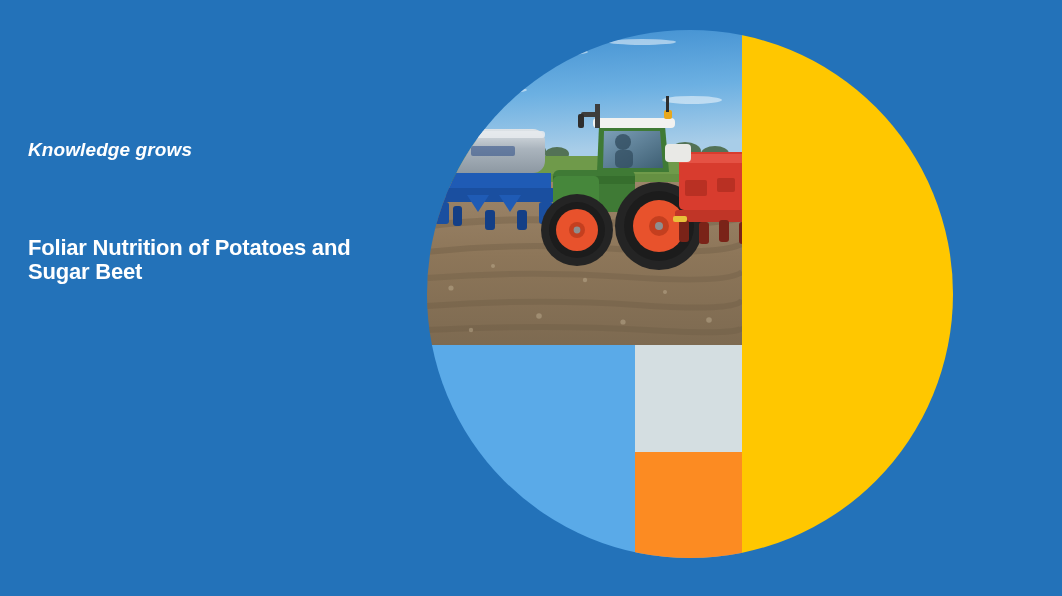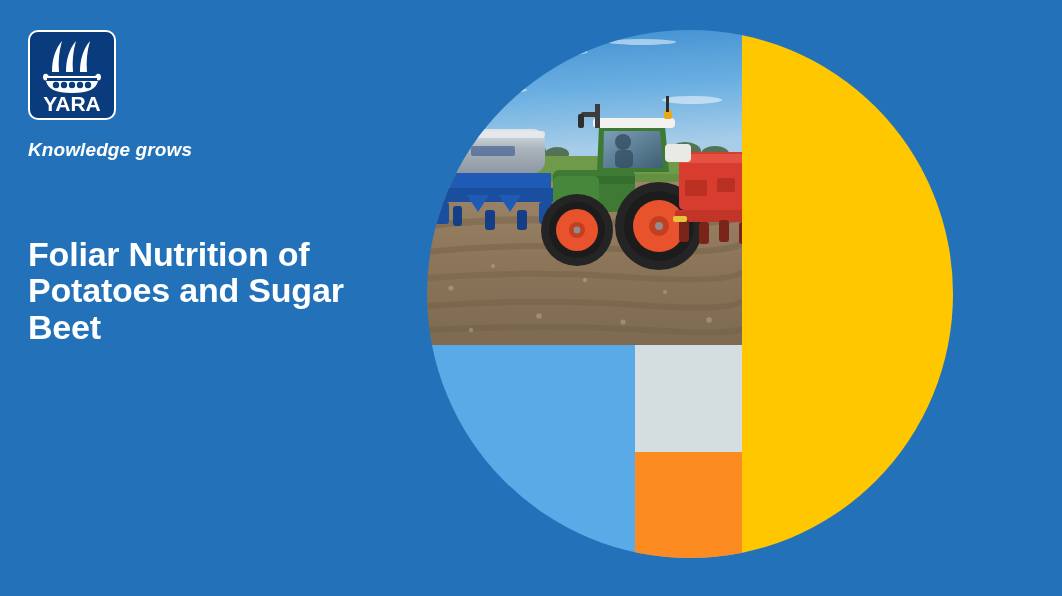--- a/index.html
+++ b/index.html
@@ -54,21 +54,21 @@
     font-style: italic;
   }
 
   
   #slide-title {
     position: absolute;
     left: 28px;
     top: 236px;
     width: 370px;
     color: #ffffff;
-    font-size: 34px;
+    font-size: 22px;
     font-weight: bold;
     line-height: 1.07;
     letter-spacing: -0.2px;
   }
 
   
   #graphic {
     position: absolute;
     left: 427px;
     top: 30px;
@@ -109,47 +109,20 @@
     width: 315px; height: 315px;
     overflow: hidden;
   }
   #photo-quadrant svg { display: block; }
 </style>
 </head>
 <body>
 
 <div id="slide">
 
-  <div id="logo-block">
-    <div class="logo-frame"></div>
-    <svg class="logo-svg" viewBox="0 0 74 78">
-
-      <g fill="#ffffff">
-        <path d="M17 36 C17 22 21 12 27 5 C24 15 23 26 24 36 Z"></path>
-        <path d="M31 36 C31 22 35 12 41 5 C38 15 37 26 38 36 Z"></path>
-        <path d="M45 36 C45 22 49 12 55 5 C52 15 51 26 52 36 Z"></path>
-      </g>
-
-      <g fill="#ffffff">
-        <path d="M8 41 C8 38 10 37 12 38 L14 40 L60 40 L62 38 C64 37 66 38 66 41
-                 C66 44 64 45 62 44 L62 42 L12 42 L12 44 C10 45 8 44 8 41 Z"></path>
-        <path d="M11 45 L63 45 C61 53 54 57 37 57 C20 57 13 53 11 45 Z"></path>
-      </g>
-
-      <g fill="#0a3c7d">
-        <circle cx="21" cy="49" r="3.2"></circle>
-        <circle cx="29" cy="49" r="3.2"></circle>
-        <circle cx="37" cy="49" r="3.2"></circle>
-        <circle cx="45" cy="49" r="3.2"></circle>
-        <circle cx="53" cy="49" r="3.2"></circle>
-      </g>
-
-      <text x="37" y="75" font-family="'Liberation Sans', sans-serif" font-size="21" font-weight="bold" fill="#ffffff" text-anchor="middle">YARA</text>
-    </svg>
-  </div>
 
   <div id="tagline">Knowledge grows</div>
 
   <div id="slide-title">Foliar Nutrition of Potatoes and Sugar Beet</div>
 
   <div id="graphic">
 
     <div class="g-layer" id="yellow-half"></div>
     <div class="g-layer" id="lightblue-block"></div>
     <div class="g-layer" id="grey-block"></div>

